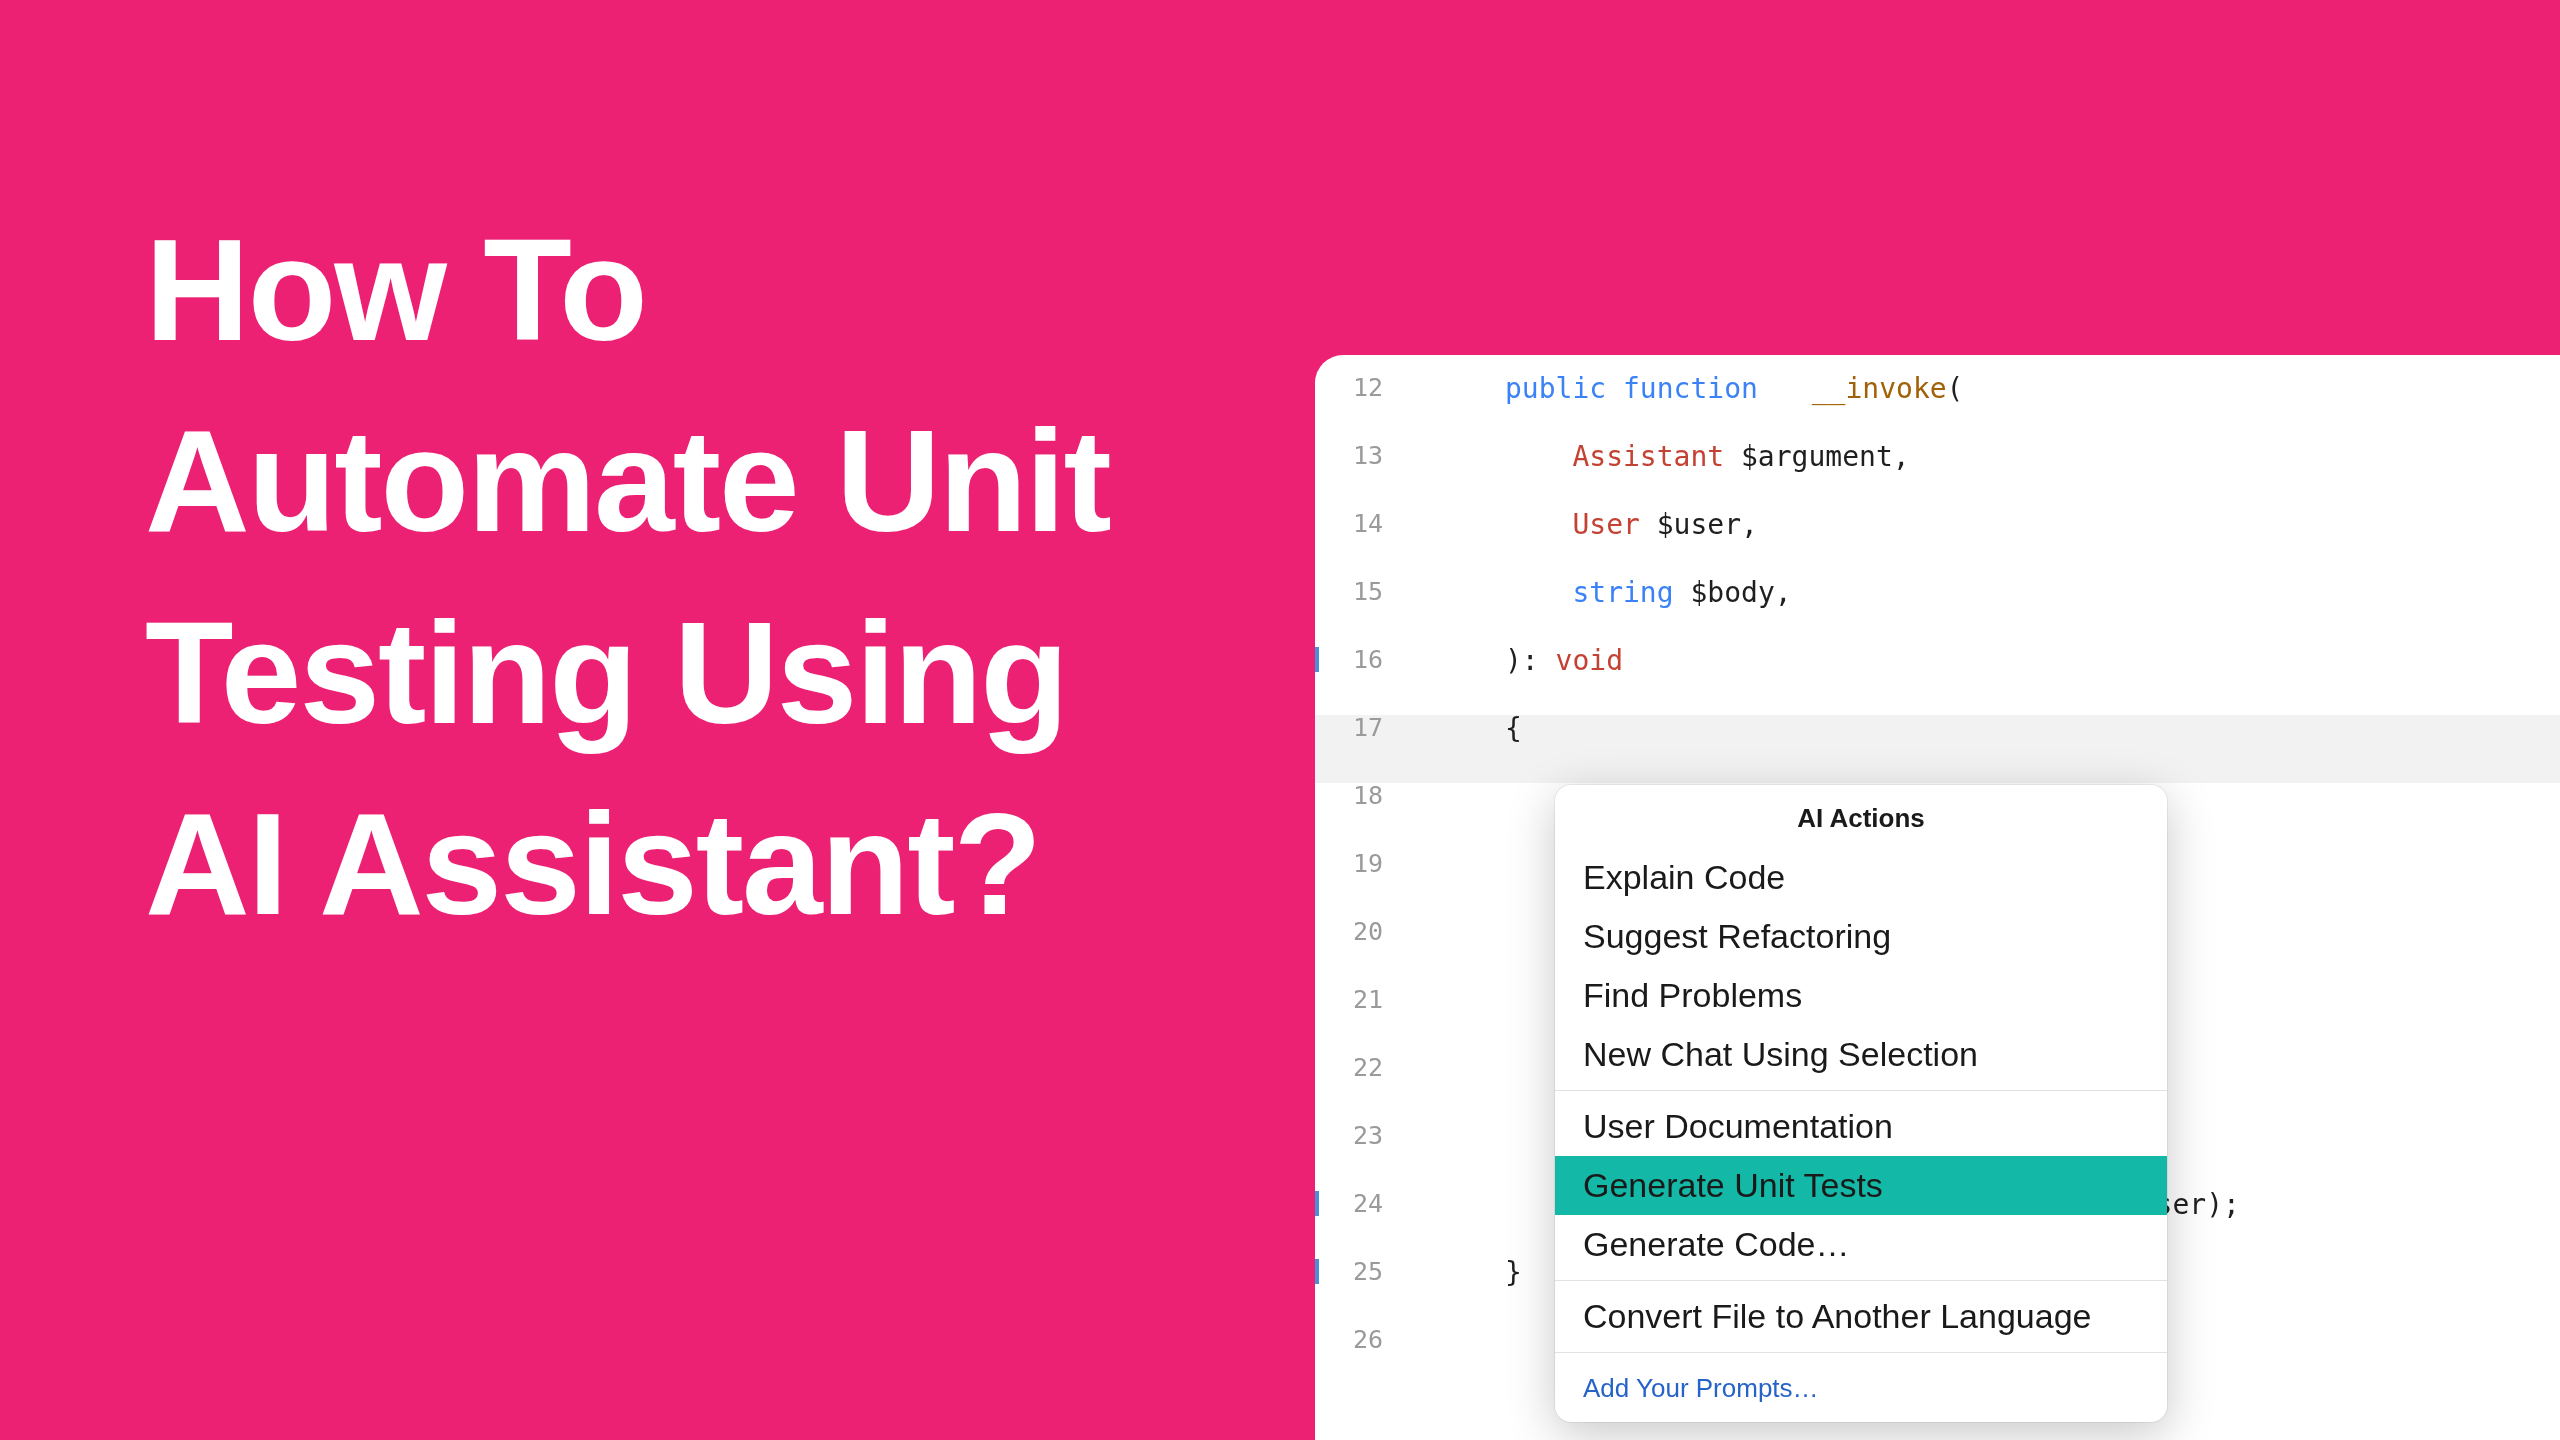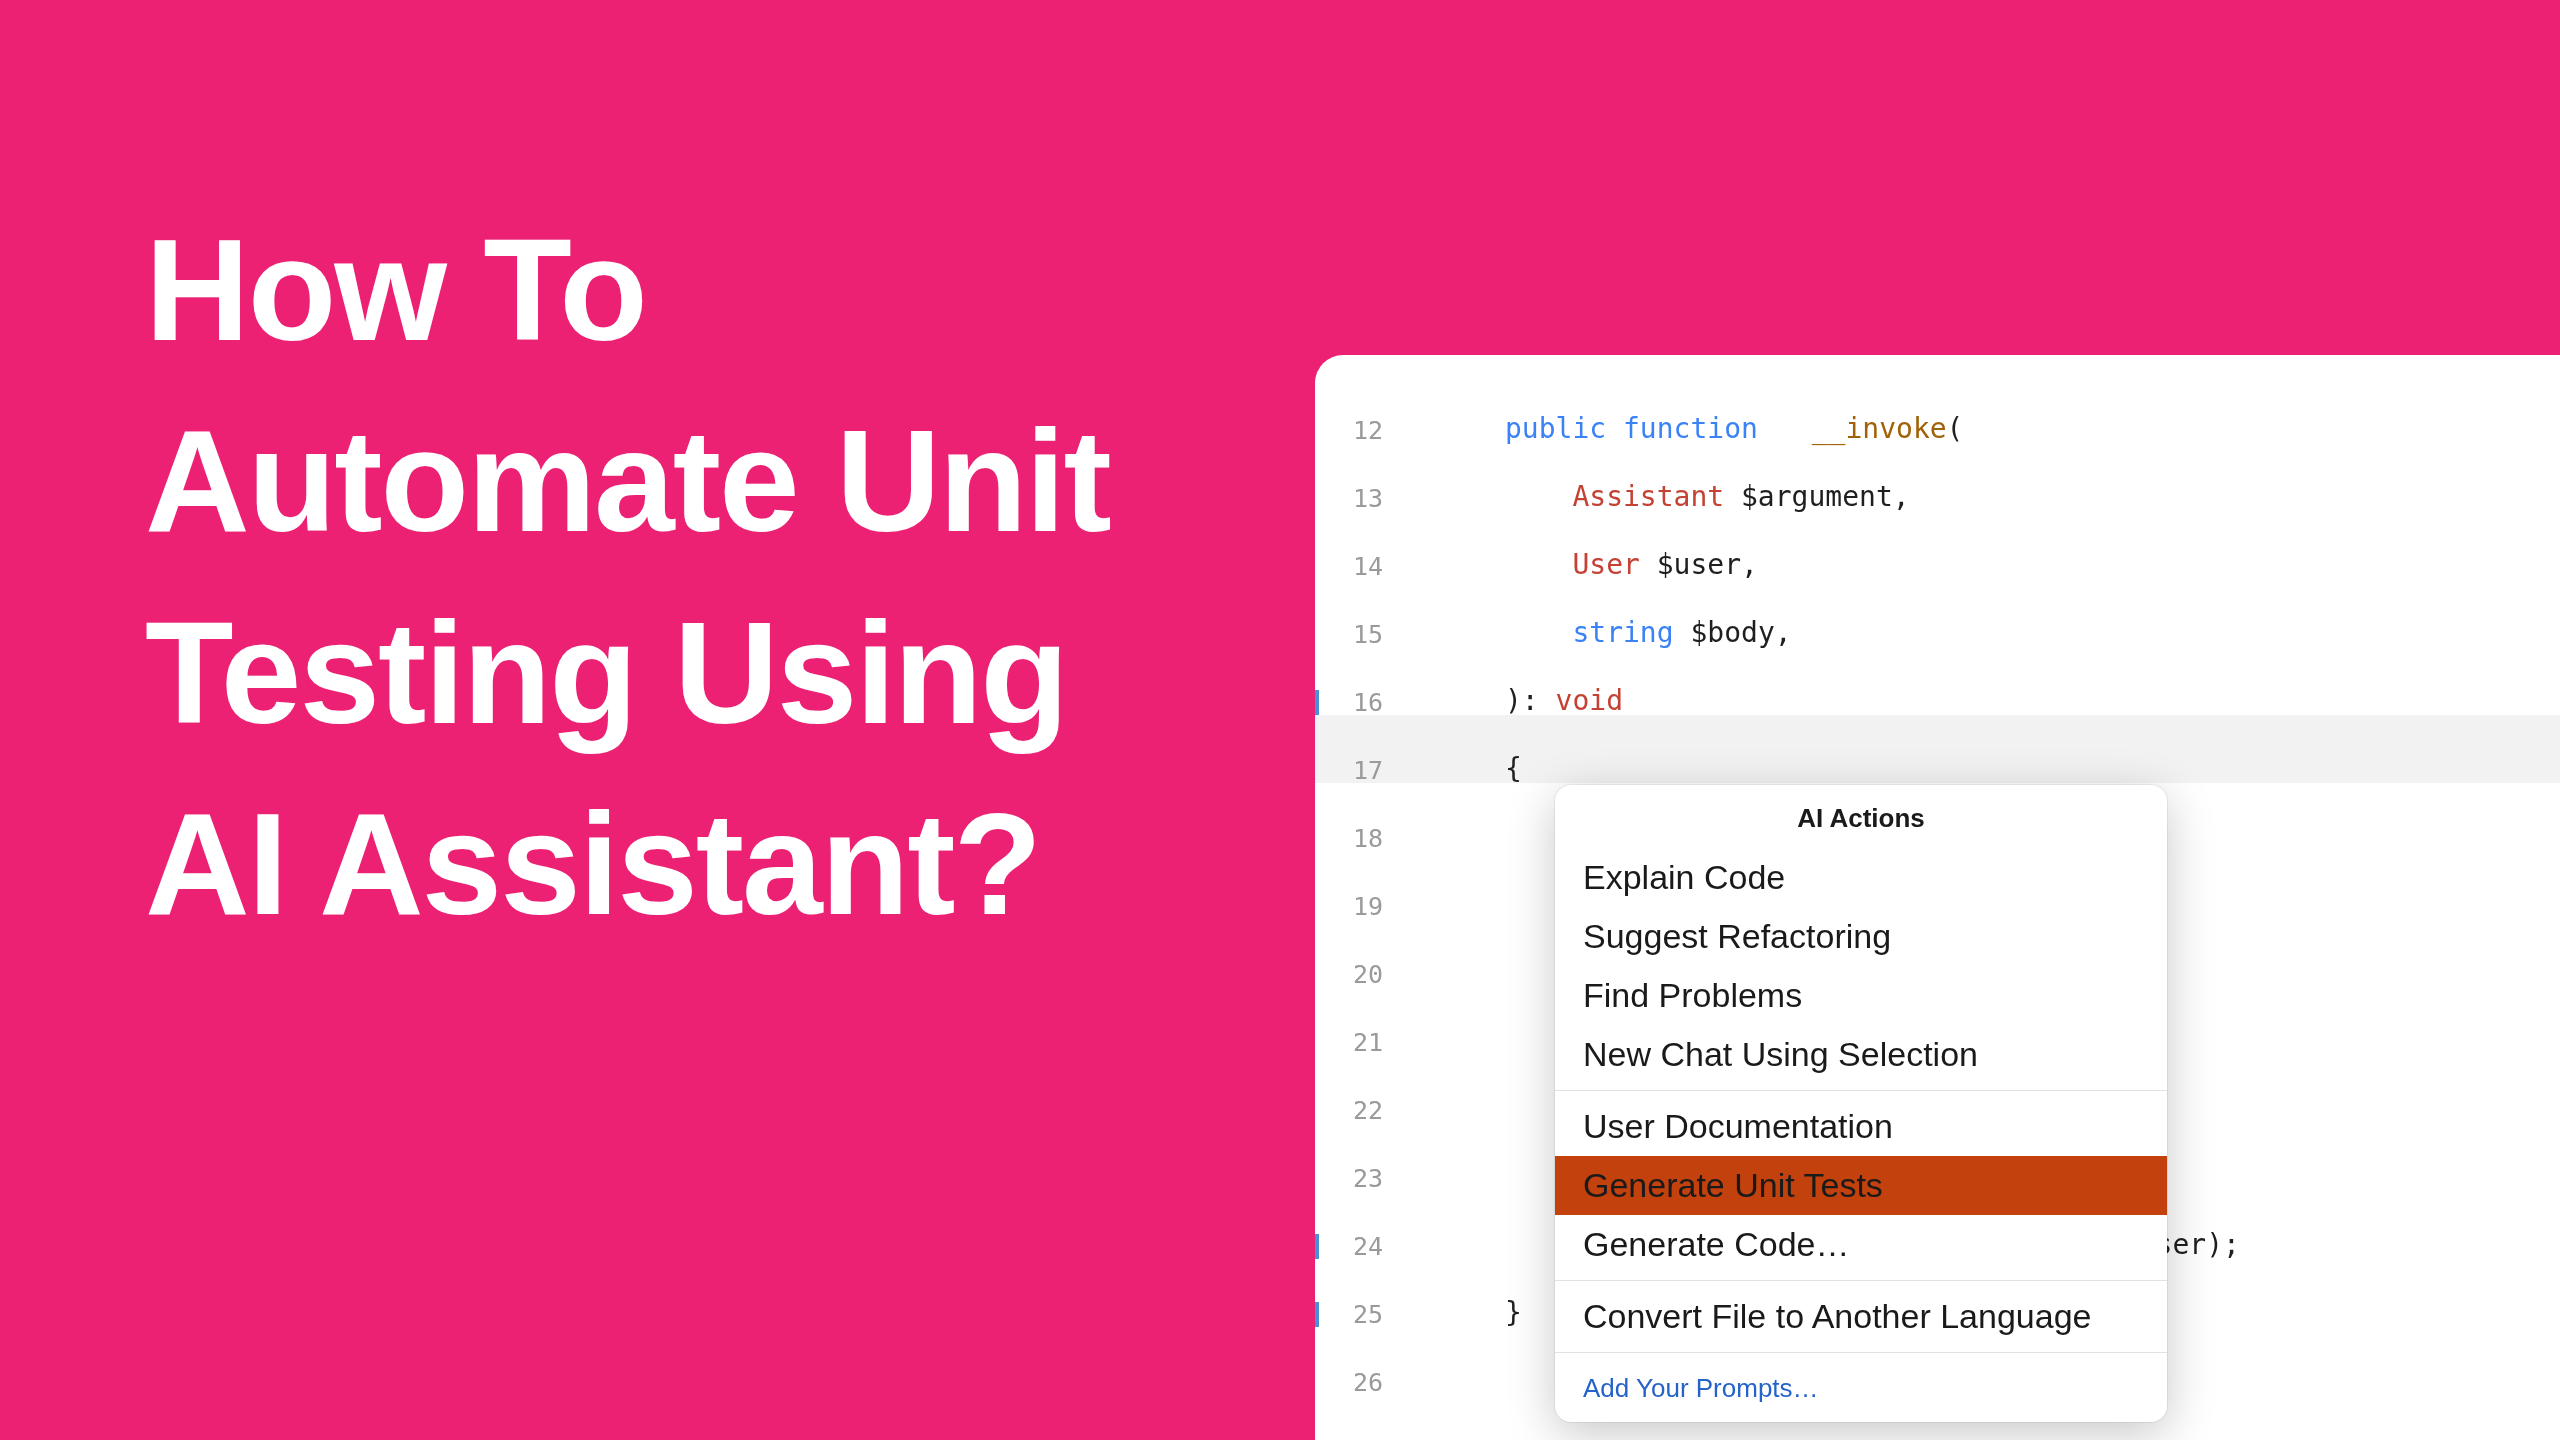--- a/index.html
+++ b/index.html
@@ -33,21 +33,21 @@
 }
 .code-area {
   position: relative;
   padding-top: 20px;
   font-family: "SF Mono", Menlo, Consolas, monospace;
   font-size: 28px;
   line-height: 1.0;
 }
 .code-line {
   display: flex;
-  align-items: flex-end;
+  align-items: flex-start;
   height: 68px;
   position: relative;
 }
 .code-line.highlighted {
   background: #f2f2f2;
 }
 .gutter {
   width: 90px;
   text-align: right;
   color: #9a9a9a;
@@ -94,21 +94,21 @@
   color: #1a1a1a;
   padding: 18px 0 14px 0;
 }
 .popup-item {
   font-size: 34px;
   color: #1a1a1a;
   padding: 10px 28px;
   cursor: default;
 }
 .popup-item.selected {
-  background: #c2410c;
+  background: #14b8a6;
 }
 .popup-divider {
   height: 1px;
   background: #e2e2e2;
   margin: 6px 0;
 }
 .popup-link {
   font-size: 26px;
   color: #2563c9;
   padding: 14px 28px 18px 28px;

